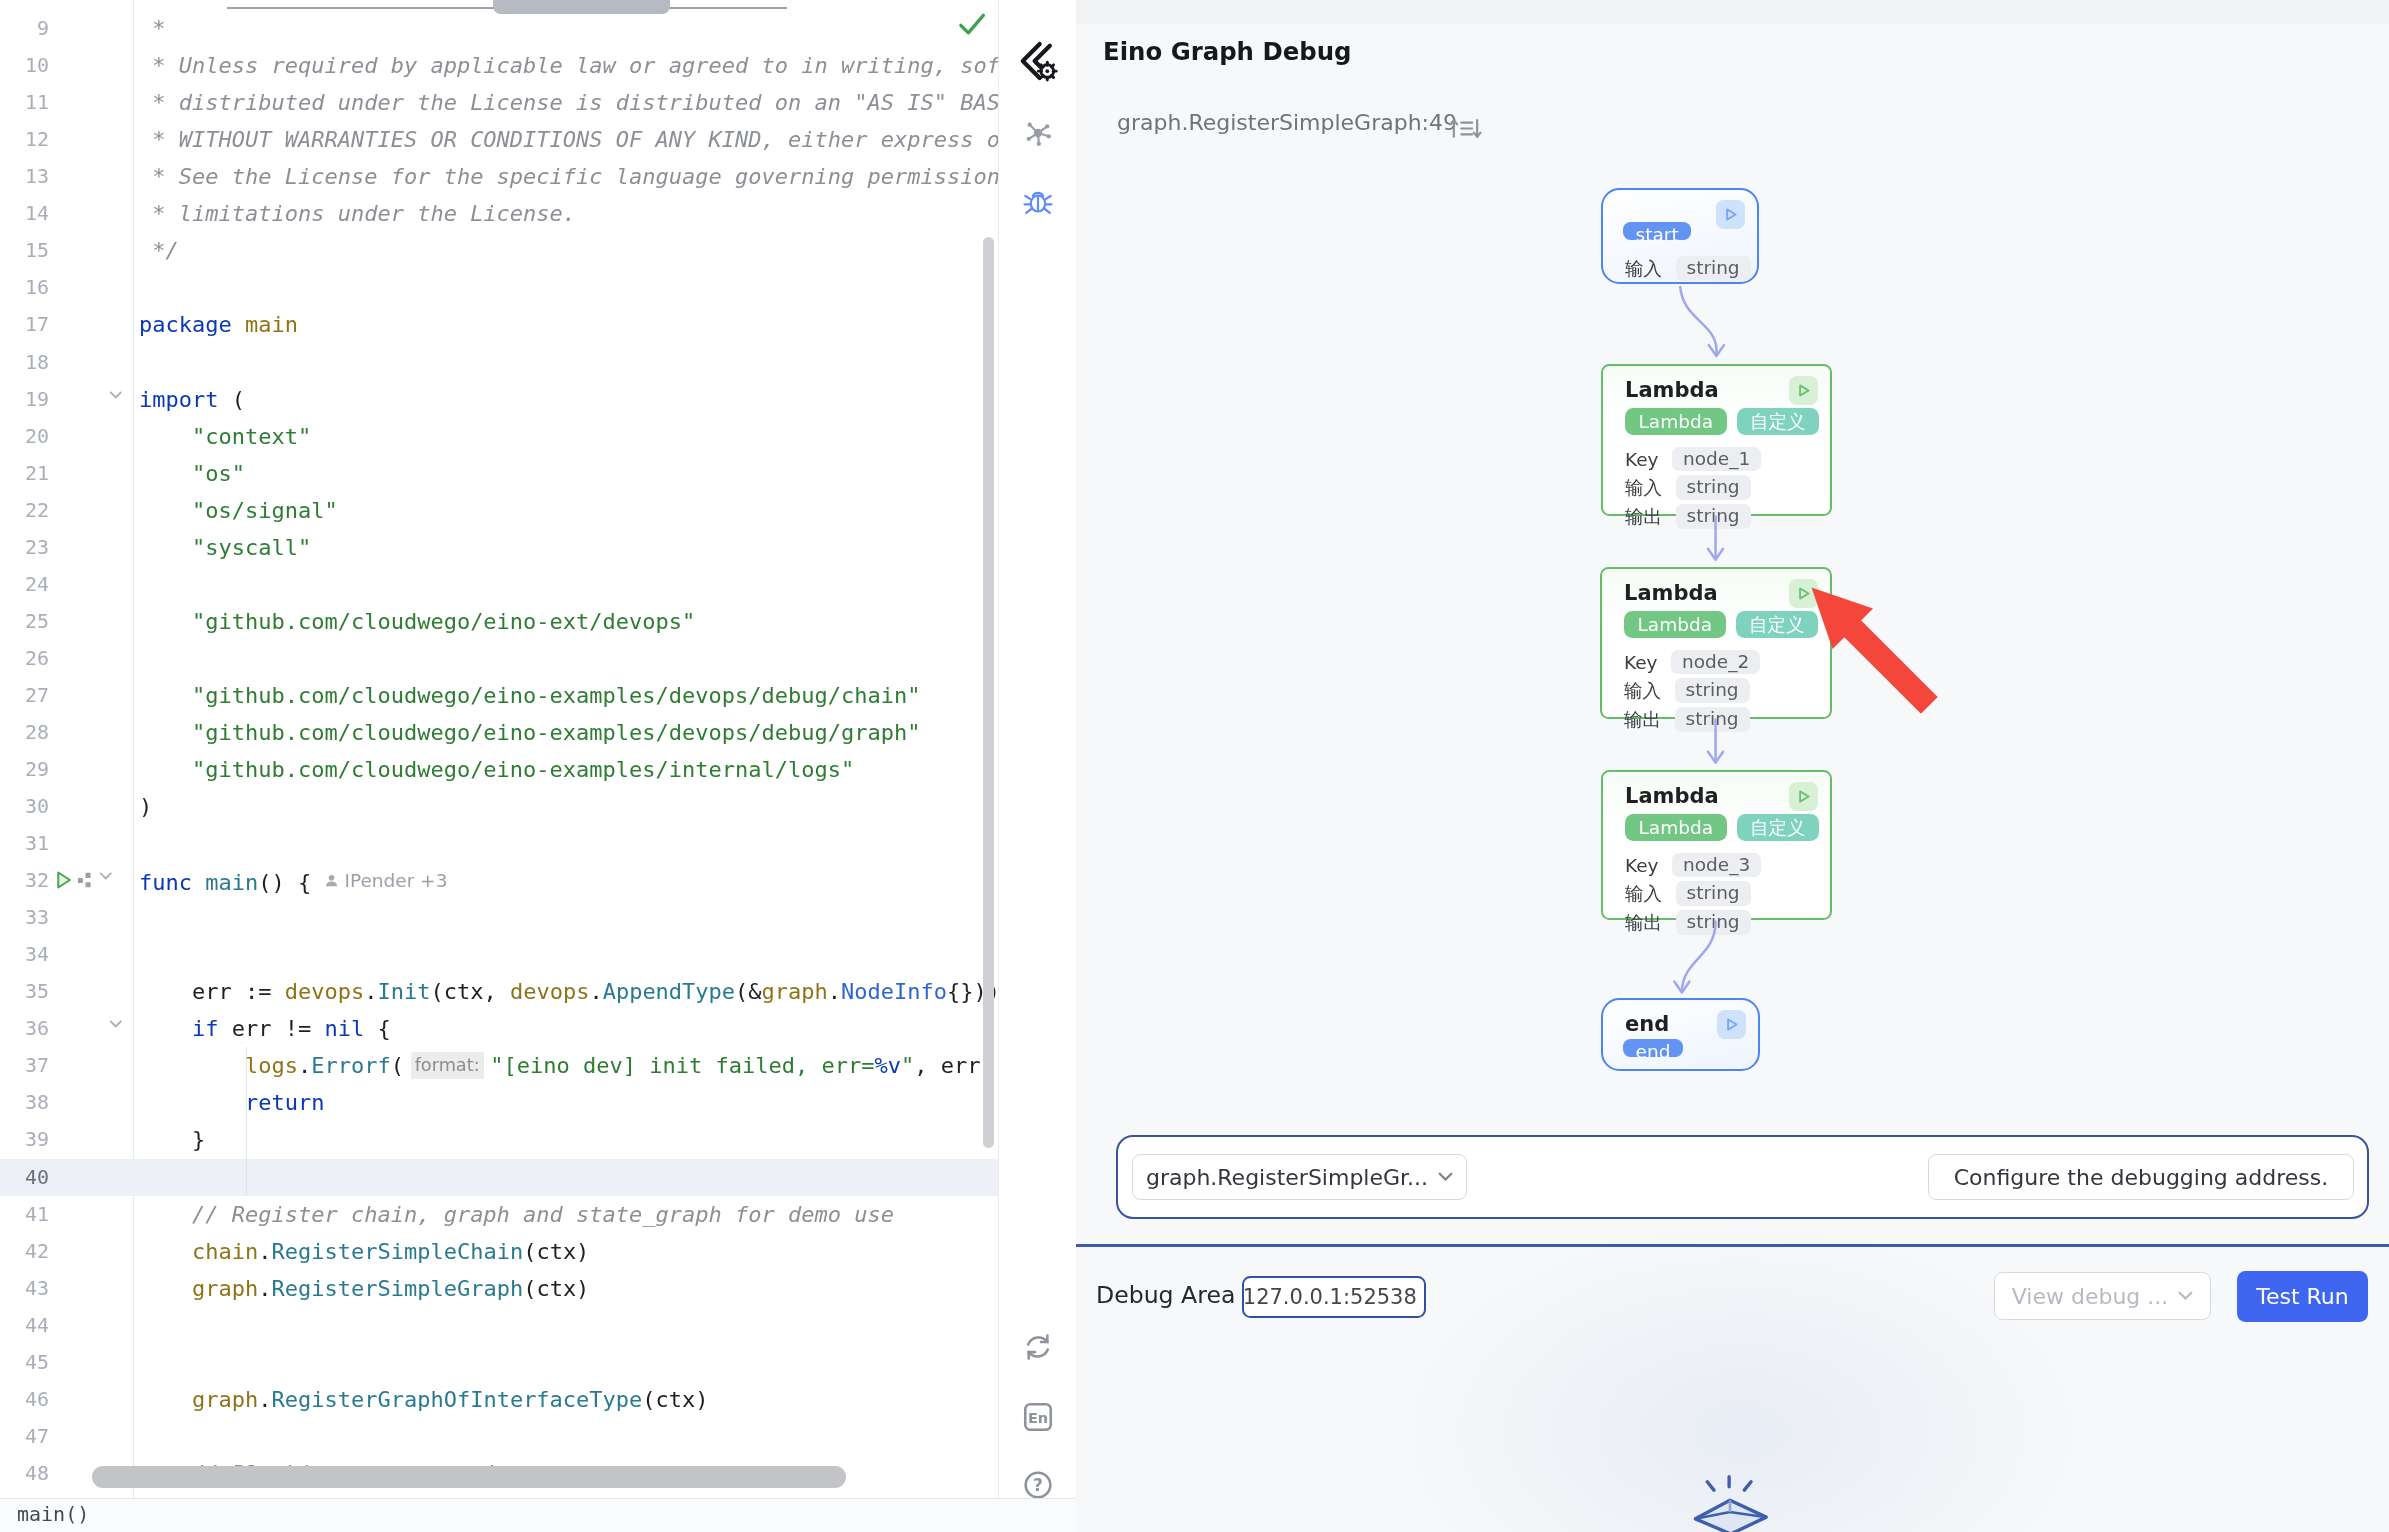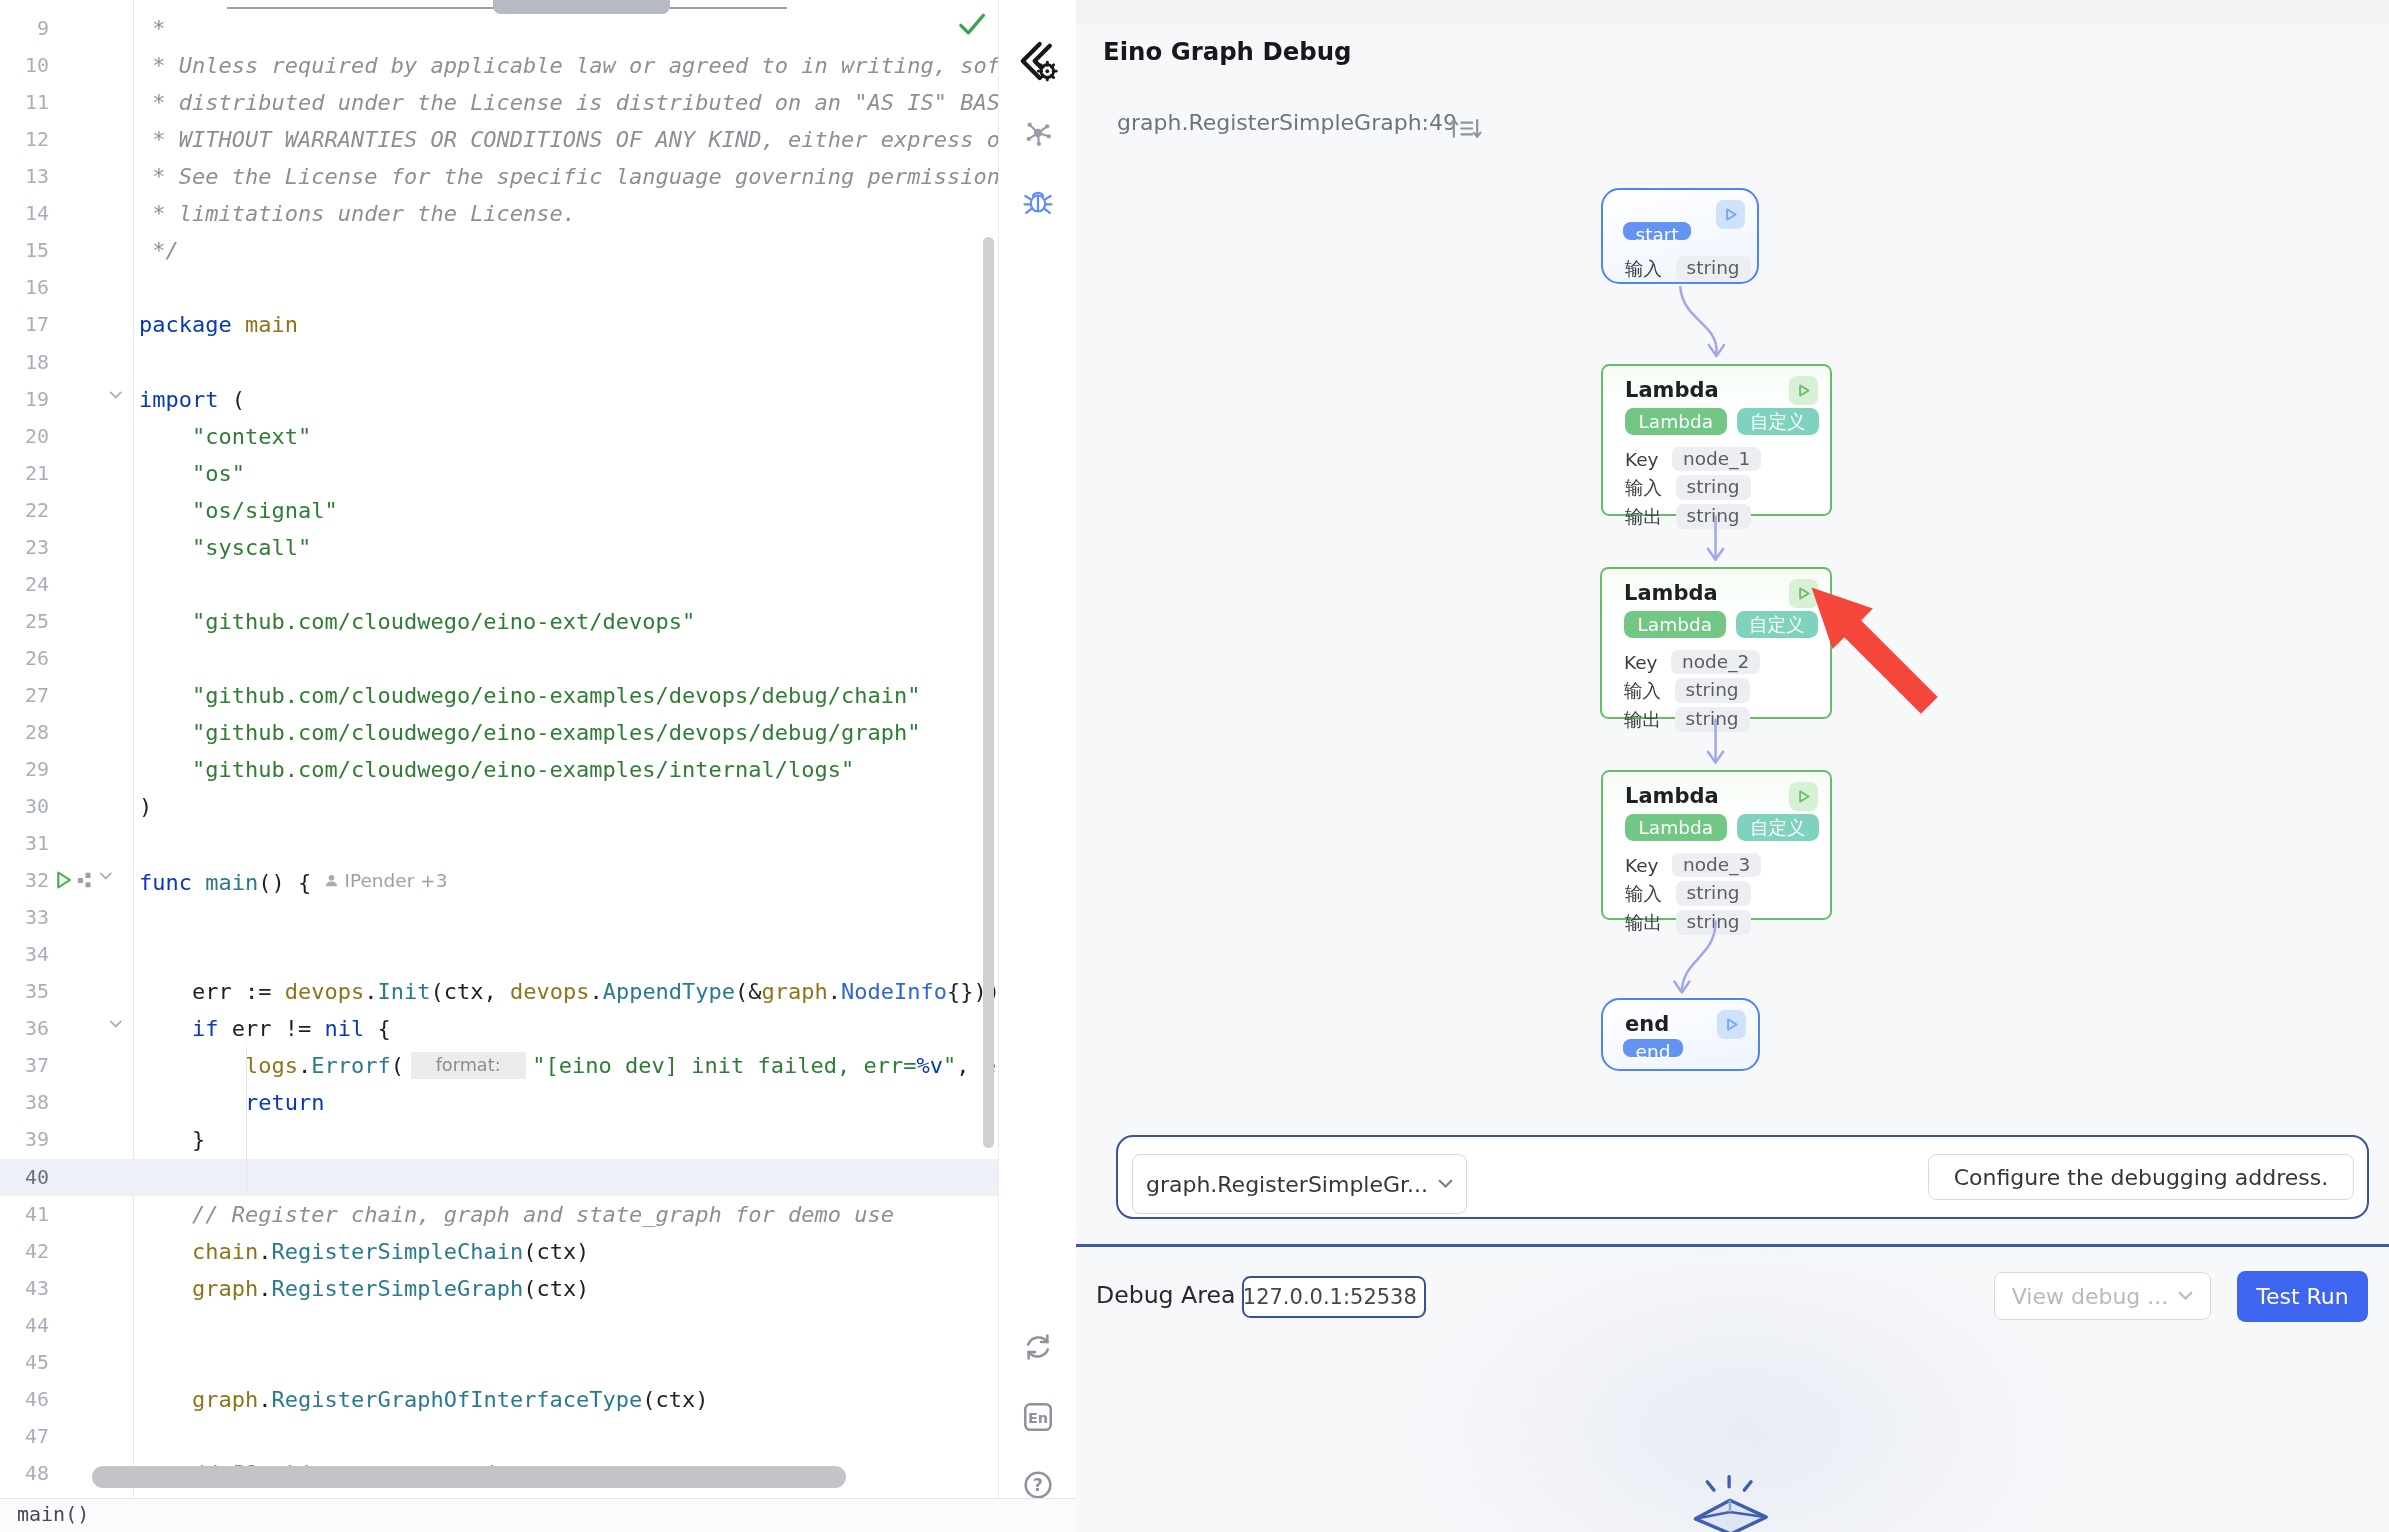--- a/index.html
+++ b/index.html
@@ -10,21 +10,21 @@
           font-family:"DejaVu Sans Mono","Liberation Mono",monospace;}
   .editor-divider{position:absolute;left:998px;top:0;width:0.8px;height:1532px;background:#ebedef;}
   .gutter-line{position:absolute;left:133px;top:0;width:0.8px;height:1498px;background:#e7e8ea;}
   .line{position:absolute;left:0;width:100%;height:37px;}
   .line.cur{background:#edf1f7;}
   .num{position:absolute;left:0;top:0;width:49px;text-align:right;font-size:20px;color:#a9aeb9;line-height:37px;}
   .line.cur .num{color:#6a7078;}
   .code{position:absolute;left:139px;top:0;white-space:pre;font-size:22px;line-height:37px;color:#1d1f23;}
   .tk-k{color:#0a39b8;} .tk-s{color:#2e7d32;} .tk-c{color:#8c9096;font-style:italic;}
   .tk-o{color:#8f7318;} .tk-m{color:#2a7a8f;} .tk-ty{color:#2e66d0;} .tk-f{color:#0a39b8;} .tk-p{color:#1d1f23;}
-  .chip{display:inline-block;background:#ececec;color:#8a8d92;border-radius:1px;padding:0 25px;margin:0 6.7px;
+  .chip{display:inline-block;background:#ececec;color:#8a8d92;border-radius:1px;padding:0 4px;margin:0 6.7px;
         font-family:"DejaVu Sans","Liberation Sans",sans-serif;font-size:17.7px;line-height:27px;vertical-align:2.5px;}
   .author{display:inline-flex;align-items:center;gap:5px;color:#9aa0a8;
           font-family:"DejaVu Sans","Liberation Sans",sans-serif;font-size:18.5px;vertical-align:1.7px;}
   .gmark{position:absolute;top:8.4px;}
   .indent-guide{position:absolute;left:246px;top:1047px;width:0.8px;height:148px;background:#e3e4e6;}
   .cut-underline{position:absolute;left:227px;top:6.7px;width:560px;height:2.5px;background:#9ba0a8;}
   .cut-blob{position:absolute;left:493px;top:0;width:177px;height:13.5px;border-radius:0 0 7.6px 7.6px;background:#b6bac2;}
   .check{position:absolute;left:958px;top:11.8px;}
   .vscroll{position:absolute;left:983px;top:237px;width:11px;height:911px;border-radius:5.9px;background:#ced0d4;}
   .hscroll{position:absolute;left:92px;top:1466px;width:754px;height:22px;border-radius:11px;background:#c2c4c8;z-index:5;}
@@ -57,21 +57,21 @@
   .bluepill{position:absolute;left:20px;background:#6494f3;color:#fff;font-size:18.5px;height:18px;line-height:25px;
             padding:0 12.6px;border-radius:7.6px;}
   .nrow{position:absolute;left:22px;display:flex;align-items:center;gap:13.5px;}
   .nrow .lab{font-size:18.5px;color:#3a3d42;}
   .nrow .val{background:#eceef1;color:#595d64;font-size:18.5px;height:24.4px;line-height:24.4px;padding:0 11px;border-radius:6.7px;}
   
   .cfg-box{position:absolute;left:40px;top:1135px;width:1253px;height:84px;border:2.1px solid #3a539e;
            border-radius:17px;background:#fff;box-sizing:border-box;}
   .select{position:absolute;display:flex;align-items:center;justify-content:center;gap:10px;background:#fff;
           border:1.7px solid #d6d8dd;border-radius:8.4px;box-sizing:border-box;font-size:22px;color:#33363c;}
-  .sel-graph{left:56px;top:1154px;width:335px;height:60px;}
+  .sel-graph{left:56px;top:1154px;width:335px;height:46px;}
   .btn-config{position:absolute;left:852px;top:1154px;width:426px;height:46px;background:#fff;border:1.7px solid #d6d8dd;
               border-radius:8.4px;box-sizing:border-box;display:flex;align-items:center;justify-content:center;
               font-size:22px;color:#33363c;}
   .bluebar{position:absolute;left:0;top:1244px;width:1313px;height:3.4px;background:#3b5caa;}
   .debug-label{position:absolute;left:20px;top:1281px;font-size:23.6px;color:#26282c;}
   .addr-pill{position:absolute;left:166px;top:1276px;width:184px;height:42px;border:2.1px solid #33519e;border-radius:8.4px;
              box-sizing:border-box;display:flex;align-items:center;justify-content:center;gap:8.4px;background:#fff;}
   .addr-pill span{font-size:21px;color:#43464d;}
   .dot{width:11px;height:11px;border-radius:50%;background:#3db954;}
   .sel-viewdebug{left:918px;top:1272px;width:217px;height:48px;color:#b6bac2;}

